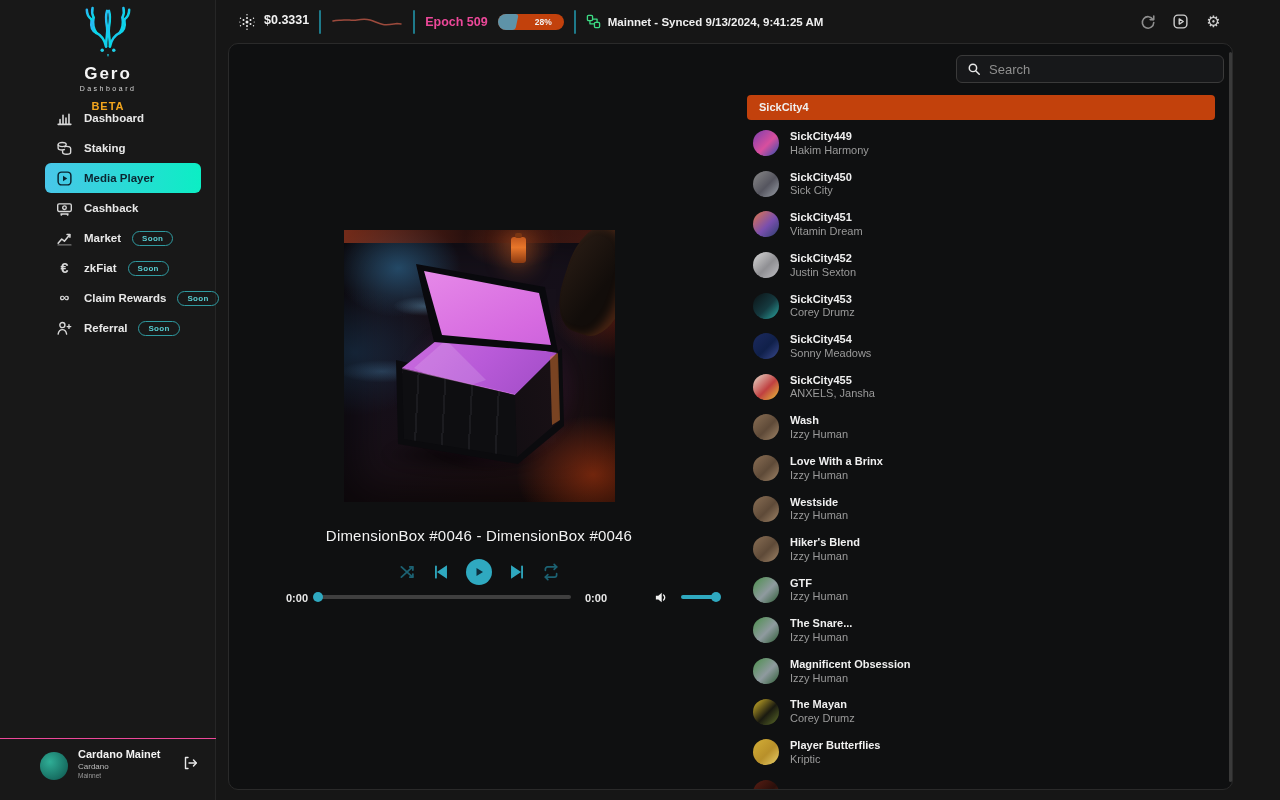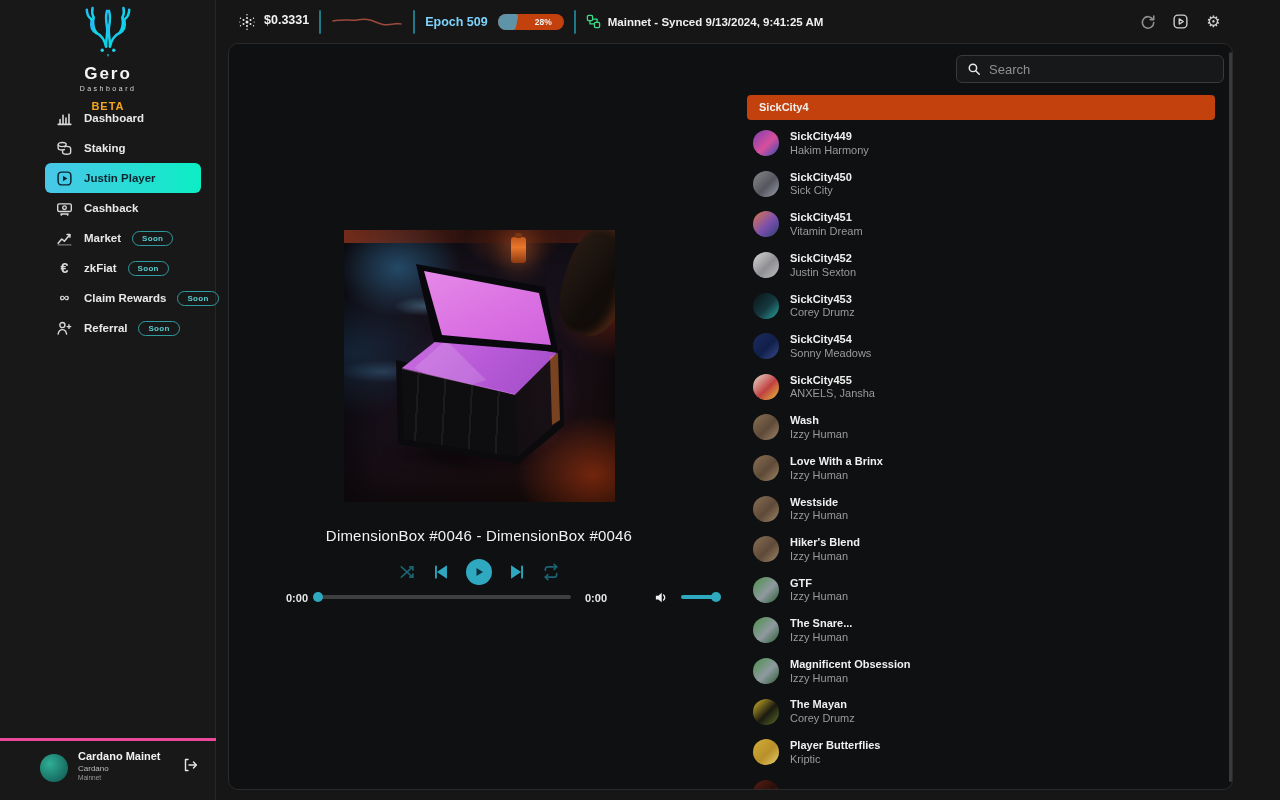--- a/index.html
+++ b/index.html
@@ -18,35 +18,35 @@
   .nav-item { height:30px; margin:0 14px 0 45px; border-radius:6px; display:flex;
     align-items:center; gap:11px; padding-left:11px; color:#e8e8e8; cursor:pointer; }
   .nav-item .nav-icon { width:17px; height:17px; display:inline-flex; color:#d8d8d8; }
   .nav-item .nav-icon svg { width:17px; height:17px; }
   .nav-label { font-size:11.5px; font-weight:700; white-space:nowrap; }
   .nav-item.active { background:linear-gradient(90deg,#49c6e9 0%,#0ceec4 100%); color:#0b2530; }
   .nav-item.active .nav-icon { color:#0b2530; }
   .soon-badge { font-size:8px; font-weight:700; color:#58cdd1; border:1px solid #2f9aa0;
     border-radius:9px; padding:2px 9px; letter-spacing:.3px; }
   .wallet { position:absolute; left:0; bottom:0; width:216px; height:62px;
-    border-top:3px solid #ec4899; }
+    border-top:1px solid #ec4899; }
   .wallet-avatar { position:absolute; left:40px; top:13px; width:28px; height:28px; border-radius:50%;
     background:radial-gradient(circle at 35% 35%, #2fae96, #176e62 70%, #0f4a42); }
   .wallet-name { position:absolute; left:78px; top:9px; font-size:11px; font-weight:700; color:#f2f2f2; }
   .wallet-net { position:absolute; left:78px; top:23px; font-size:8px; color:#bdbdbd; }
   .wallet-subnet { position:absolute; left:78px; top:33px; font-size:6.5px; color:#9a9a9a; }
   .logout-btn { position:absolute; right:18px; top:16px; width:16px; height:16px; color:#e8e8e8; cursor:pointer; }
 
   
   .topbar { position:absolute; left:228px; top:0; width:1052px; height:43px; }
   .tb-left { position:absolute; left:10px; top:0; height:43px; display:flex; align-items:center; gap:10px; }
   .tb-divider { width:2px; height:24px; background:#1e7a8a; border-radius:1px; }
   .tb-price-group { display:flex; align-items:flex-start; gap:8px; }
   .tb-price { font-size:12.5px; font-weight:700; color:#f2f2f2; }
-  .tb-epoch { font-size:12.5px; font-weight:700; color:#7dd3fc; }
+  .tb-epoch { font-size:12.5px; font-weight:700; color:#ec4899; }
   .epoch-progress { position:relative; width:66px; height:16px; background:#c2410c; border-radius:8px;
     overflow:hidden; }
   .epoch-fill { position:absolute; left:0; top:0; bottom:0; width:34%;
     background:#5e93a8; transform:skewX(-12deg) translateX(-3px); border-radius:3px; }
   .epoch-pct { position:absolute; right:12px; top:3px; font-size:8.5px; font-weight:700; color:#f2f2f2; }
   .tb-status-group { display:flex; align-items:center; gap:7px; }
   .tb-status { font-size:11.5px; font-weight:700; color:#f0f0f0; }
   .tb-right { position:absolute; right:58px; top:0; height:43px; display:flex; align-items:center; gap:16px; }
   .tb-iconbtn { width:17px; height:17px; display:inline-flex; align-items:center; justify-content:center;
     cursor:pointer; }
@@ -198,21 +198,21 @@
           </span>
           <span class="nav-label">Staking</span>
         </div>
         <div class="nav-item active">
           <span class="nav-icon">
             <svg viewBox="0 0 16 16" fill="none" stroke="currentColor" stroke-width="1.4" stroke-linejoin="round">
               <rect x="2" y="2" width="12" height="12" rx="3.2"></rect>
               <path d="M6.6 5.5v5L10.6 8z" fill="currentColor" stroke="none"></path>
             </svg>
           </span>
-          <span class="nav-label">Justin Player</span>
+          <span class="nav-label">Media Player</span>
         </div>
         <div class="nav-item">
           <span class="nav-icon">
             <svg viewBox="0 0 16 16" fill="none" stroke="currentColor" stroke-width="1.3">
               <rect x="1.6" y="3.6" width="12.8" height="7.2" rx="1.3"></rect>
               <circle cx="8" cy="7.2" r="1.7"></circle>
               <path d="M4.2 13.2h7.6M6 13.2l-1.5 1.4M10 13.2l1.5 1.4"></path>
             </svg>
           </span>
           <span class="nav-label">Cashback</span>

